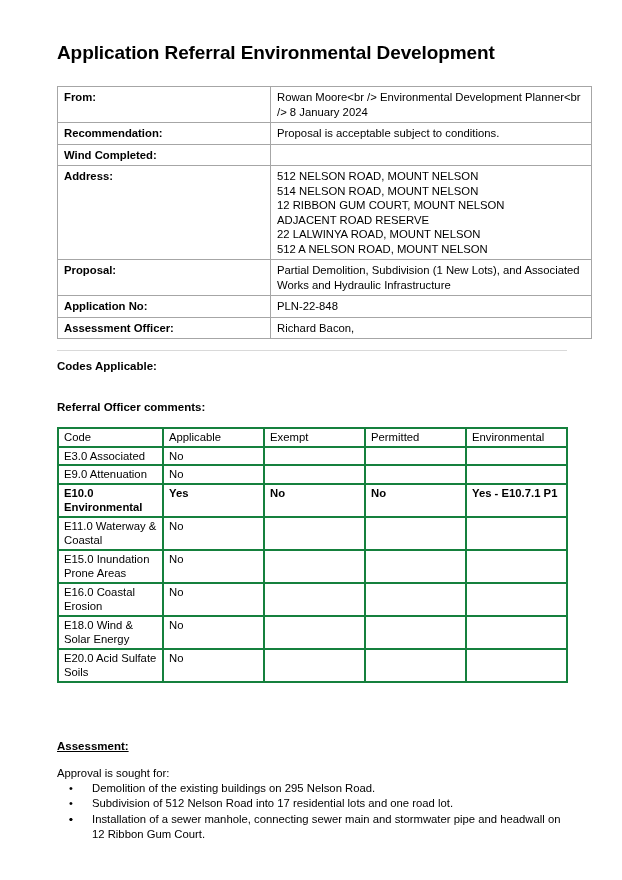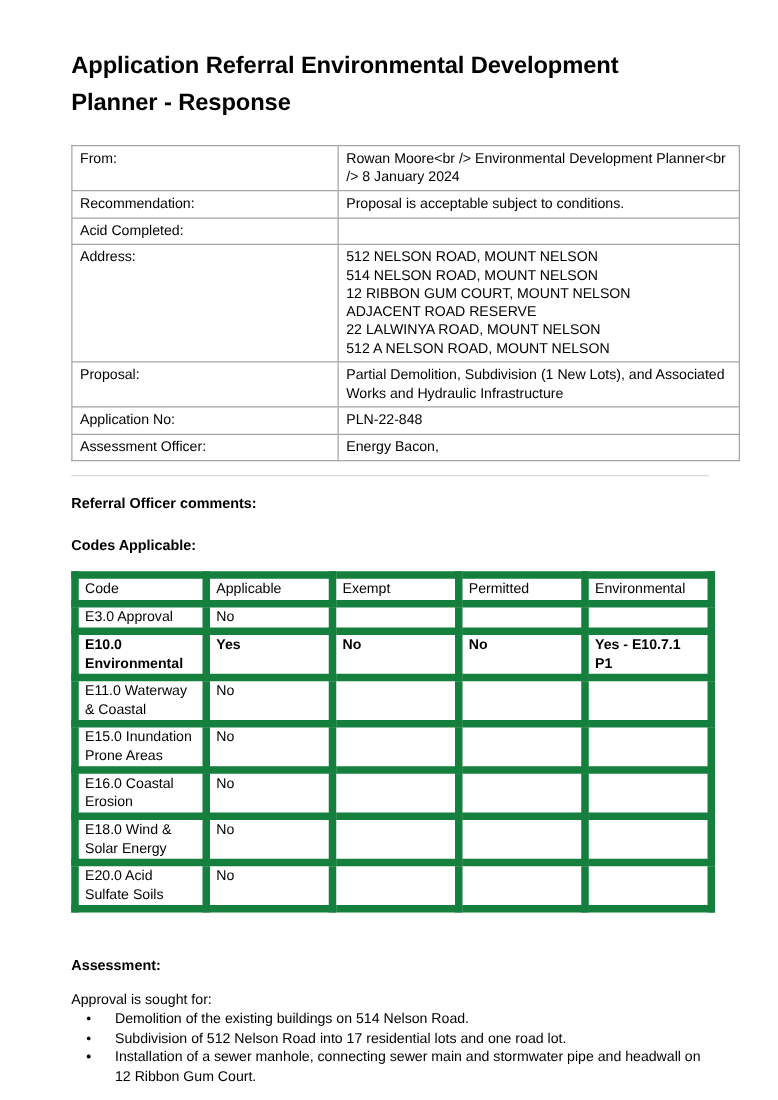--- a/index.html
+++ b/index.html
@@ -50,21 +50,21 @@
     margin-top: 18px;
   }
   table.info td {
     border: 1px solid #a6a6a6;
     padding: 3px 6px 3px 6px;
     vertical-align: top;
     line-height: 14.5px;
   }
   table.info td.label {
     width: 200px;
-    font-weight: normal;
+    font-weight: bold;
   }
   table.info td.value {
     width: 308px;
   }
 
   
   .divider {
     border: none;
     border-top: 1px solid #d9d9d9;
     margin: 0;
@@ -74,28 +74,28 @@
   }
 
   
   .sec-head {
     font-size: 11.5px;
     font-weight: bold;
     line-height: 15px;
   }
   .sec-head.referral { margin-top: 26px; }
   .sec-head.codes-applicable { margin-top: 19px; }
-  .sec-head.assessment { margin-top: 36px; }
+  .sec-head.assessment { margin-top: 56px; text-decoration: underline; }
 
   
   table.codes {
     margin-top: 12px;
   }
   table.codes td {
-    border: 6px solid #15803d;
+    border: 2px solid #15803d;
     padding: 1px 5px 1px 5px;
     vertical-align: top;
     line-height: 14.5px;
     height: 13px;
   }
   table.codes col.c-code { width: 105px; }
   table.codes col.c-other { width: 101px; }
   table.codes tr.bold td { font-weight: bold; }
 
   
@@ -125,80 +125,86 @@
   }
 </style>
 </head>
 <body>
 
 <div class="page">
   <div class="content">
 
     <h1 class="doc-title">
       <span>Application Referral Environmental Development</span>
-      <span class="line2">Planner - Response</span>
     </h1>
 
     <table class="info">
       <tbody id="info-body">
           <tr>
             <td class="label">From:</td>
             <td class="value">Rowan Moore&lt;br /&gt; Environmental Development Planner&lt;br /&gt; 8 January 2024</td>
           </tr>
           <tr>
             <td class="label">Recommendation:</td>
             <td class="value">Proposal is acceptable subject to conditions.</td>
           </tr>
           <tr>
-            <td class="label">Acid Completed:</td>
+            <td class="label">Wind Completed:</td>
             <td class="value"></td>
           </tr>
           <tr>
             <td class="label">Address:</td>
             <td class="value">512 NELSON ROAD, MOUNT NELSON<br>514 NELSON ROAD, MOUNT NELSON<br>12 RIBBON GUM COURT, MOUNT NELSON<br>ADJACENT ROAD RESERVE<br>22 LALWINYA ROAD, MOUNT NELSON<br>512 A NELSON ROAD, MOUNT NELSON</td>
           </tr>
           <tr>
             <td class="label">Proposal:</td>
             <td class="value">Partial Demolition, Subdivision (1 New Lots), and Associated Works and Hydraulic Infrastructure</td>
           </tr>
           <tr>
             <td class="label">Application No:</td>
             <td class="value">PLN-22-848</td>
           </tr>
           <tr>
             <td class="label">Assessment Officer:</td>
-            <td class="value">Energy Bacon,</td>
+            <td class="value">Richard Bacon,</td>
           </tr>
         </tbody>
     </table>
 
     <hr class="divider">
 
+    <div class="sec-head codes-applicable">Codes Applicable:</div>
+
     <div class="sec-head referral">Referral Officer comments:</div>
-
-    <div class="sec-head codes-applicable">Codes Applicable:</div>
 
     <table class="codes">
       <colgroup>
         <col class="c-code">
           <col class="c-other">
           <col class="c-other">
           <col class="c-other">
           <col class="c-other">
       </colgroup>
       <tbody id="codes-body">
           <tr>
             <td>Code</td>
             <td>Applicable</td>
             <td>Exempt</td>
             <td>Permitted</td>
             <td>Environmental</td>
           </tr>
           <tr>
-            <td>E3.0 Approval</td>
+            <td>E3.0 Associated</td>
+            <td>No</td>
+            <td></td>
+            <td></td>
+            <td></td>
+          </tr>
+          <tr>
+            <td>E9.0 Attenuation</td>
             <td>No</td>
             <td></td>
             <td></td>
             <td></td>
           </tr>
           <tr class="bold">
             <td>E10.0 Environmental</td>
             <td>Yes</td>
             <td>No</td>
             <td>No</td>
@@ -240,20 +246,20 @@
             <td></td>
           </tr>
         </tbody>
     </table>
 
     <div class="sec-head assessment">Assessment:</div>
 
     <div class="assess-intro">Approval is sought for:</div>
 
     <ul class="bullets" id="bullet-list">
-        <li><span class="bullet-dot">•</span><span>Demolition of the existing buildings on 514 Nelson Road.</span></li>
+        <li><span class="bullet-dot">•</span><span>Demolition of the existing buildings on 295 Nelson Road.</span></li>
         <li><span class="bullet-dot">•</span><span>Subdivision of 512 Nelson Road into 17 residential lots and one road lot.</span></li>
         <li><span class="bullet-dot">•</span></li>
         <li><span class="bullet-dot">•</span><span>Installation of a sewer manhole, connecting sewer main and stormwater pipe and headwall on 12 Ribbon Gum Court.</span></li>
       </ul>
 
   </div>
 </div>
 
 </body></html>

